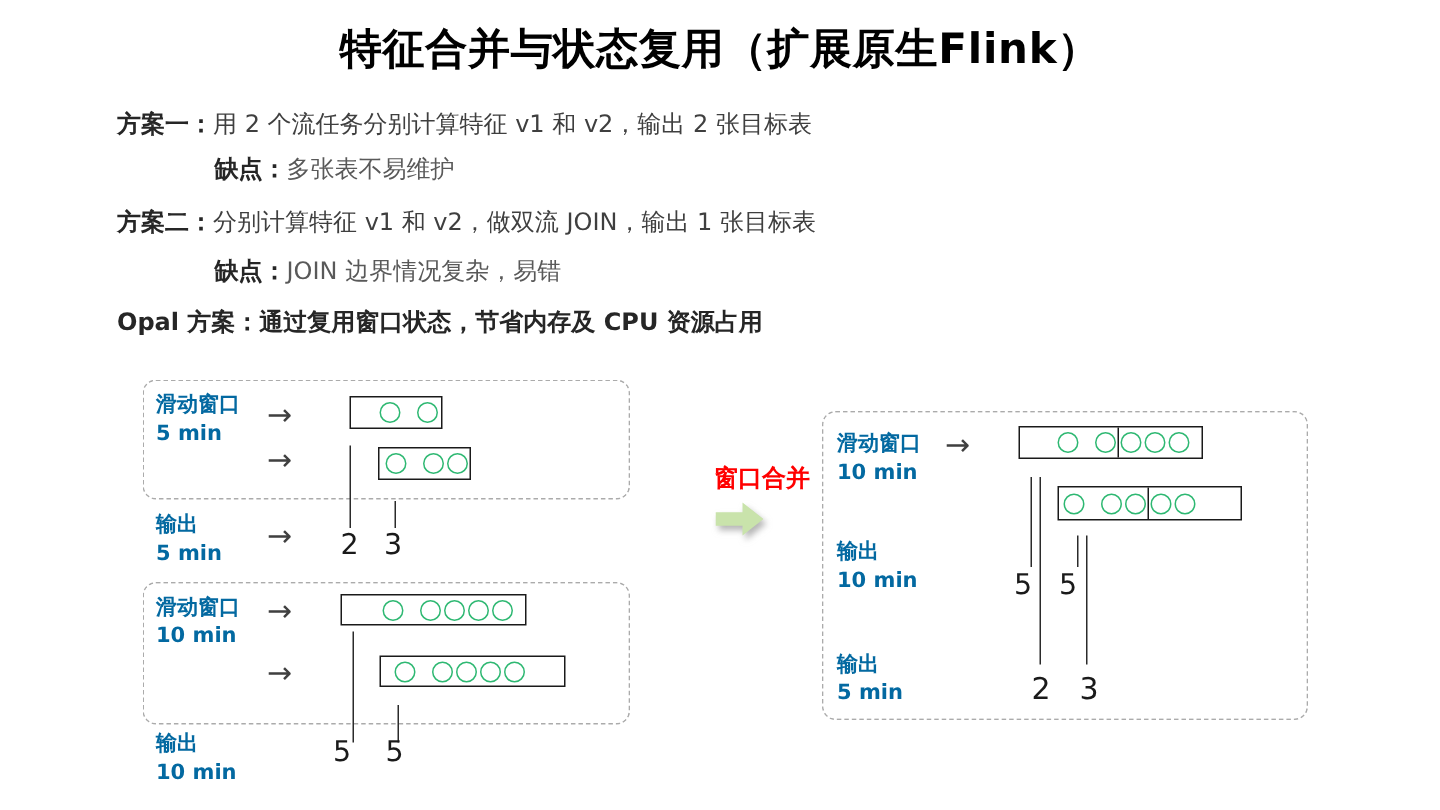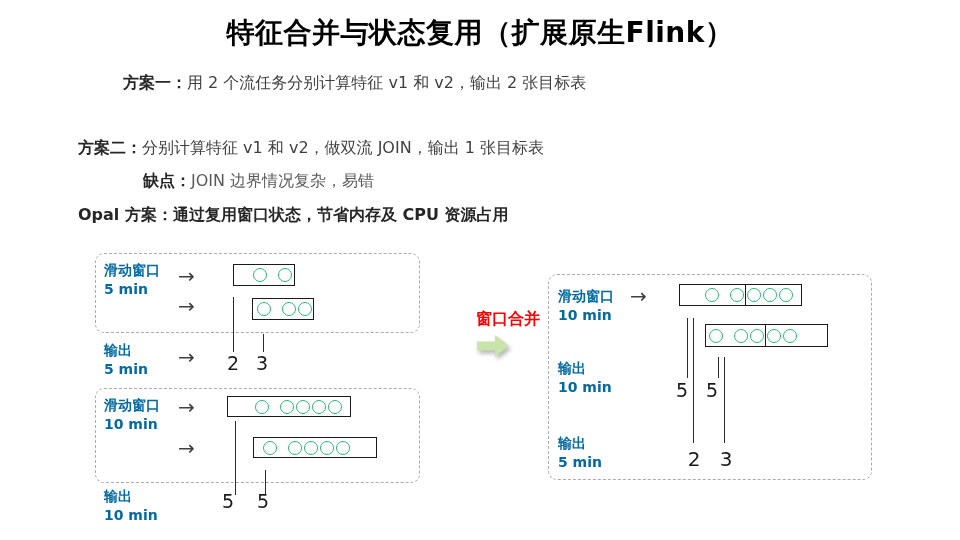--- a/index.html
+++ b/index.html
@@ -13,21 +13,21 @@
 
   .title {
     position:absolute; top:14px; left:0; width:100%;
     text-align:center; font-size:28px; font-weight:bold; color:#000000;
     letter-spacing:0.5px;
   }
 
   .txt { position:absolute; font-size:16px; color:#3f3f3f; white-space:nowrap; }
   .txt .b  { font-weight:bold; color:#262626; }
   .txt .gray { color:#595959; }
-  .s1main { left:78px;  top:73px;margin-left:45px;  }
+  .s1main { left:78px;  top:73px;  }
   .s1con  { left:143px; top:103px; }
   .s2main { left:78px;  top:138px; }
   .s2con  { left:143px; top:171px; }
   .s3     { left:78px;  top:205px; }
 
   .dash {
     position:absolute; border:1px dashed #ababab; border-radius:9px;
     background:transparent;
   }
   #lbox1 { left:95px;  top:253px; width:325px; height:80px;  }
@@ -107,20 +107,23 @@
 </head>
 <body>
 
 <div class="slide">
 
   <h1 class="title">特征合并与状态复用（扩展原生Flink）</h1>
 
   <div class="txt s1main">
     <span class="b">方案一：</span><span>用 2 个流任务分别计算特征 v1 和 v2，输出 2 张目标表</span>
   </div>
+  <div class="txt s1con">
+    <span class="b">缺点：</span><span class="gray">多张表不易维护</span>
+  </div>
   <div class="txt s2main">
     <span class="b">方案二：</span><span>分别计算特征 v1 和 v2，做双流 JOIN，输出 1 张目标表</span>
   </div>
   <div class="txt s2con">
     <span class="b">缺点：</span><span class="gray">JOIN 边界情况复杂，易错</span>
   </div>
   <div class="txt s3">
     <span class="b">Opal 方案：</span><span class="b">通过复用窗口状态，节省内存及 CPU 资源占用</span>
   </div>
 

